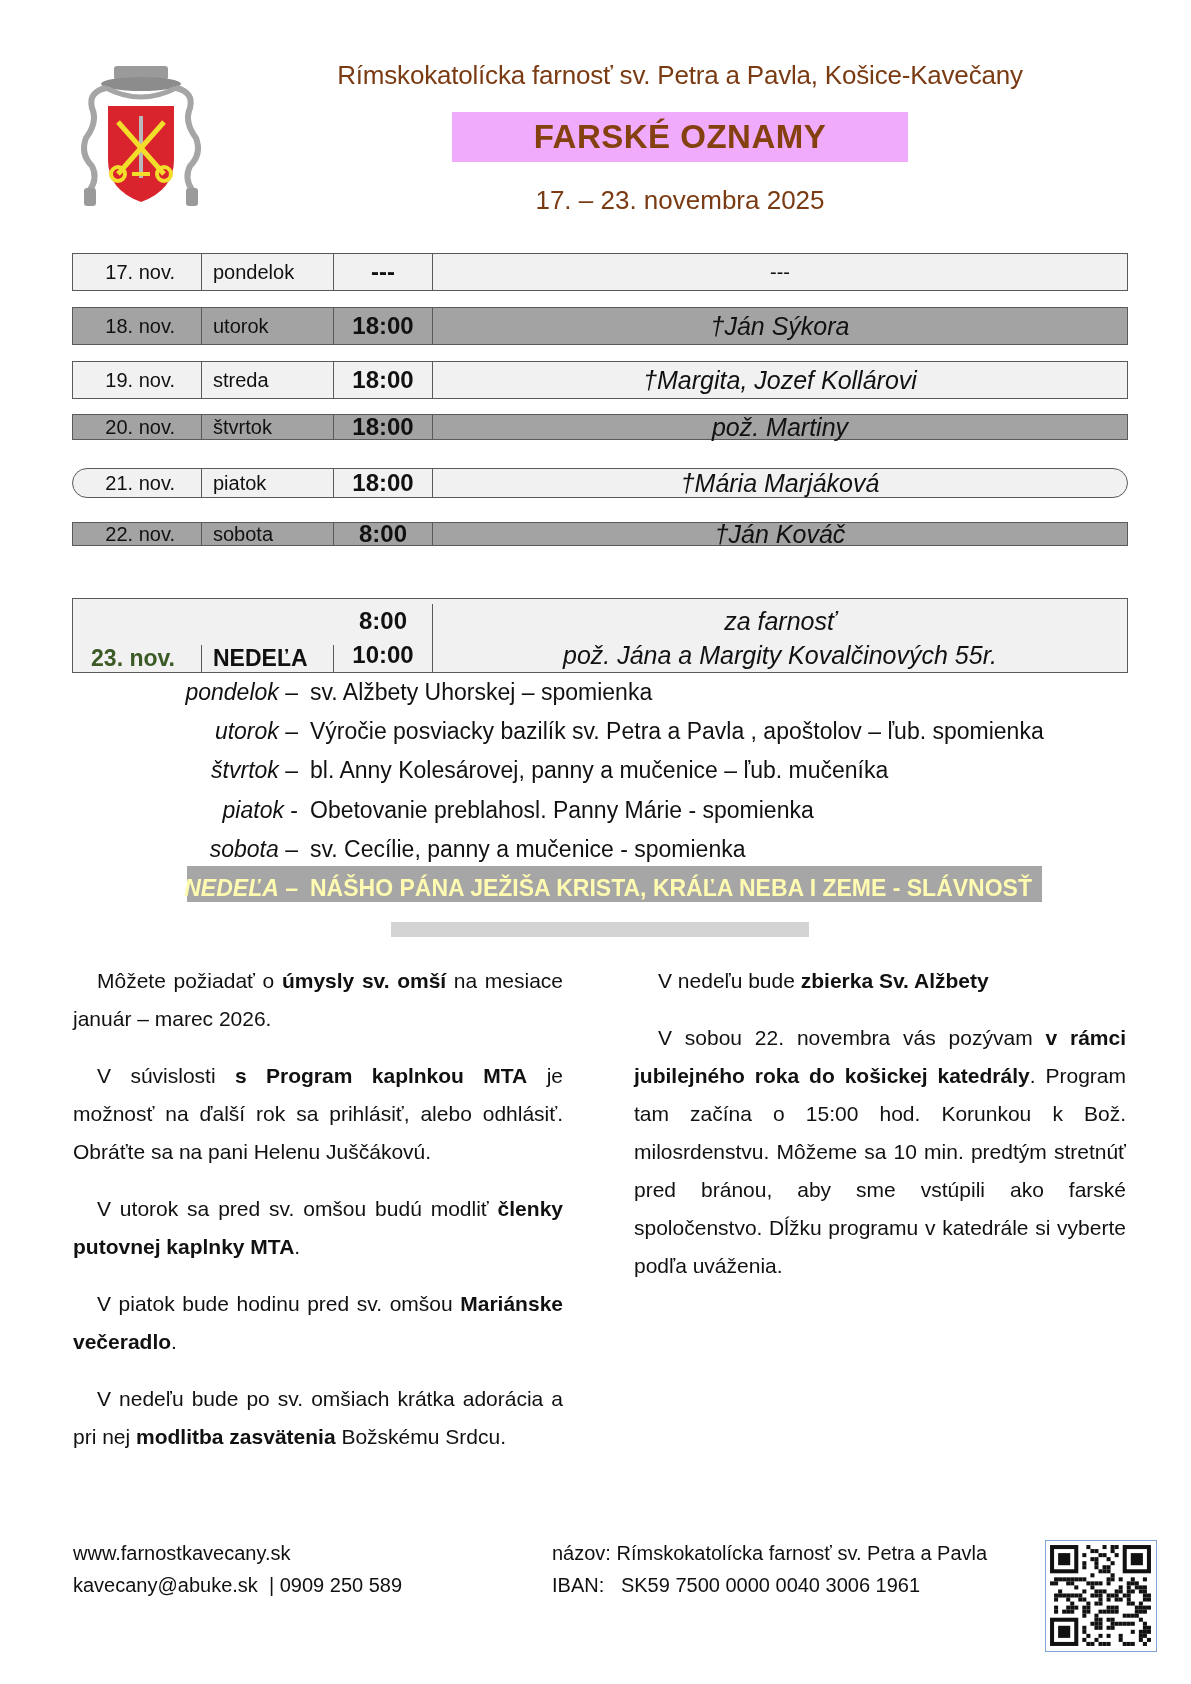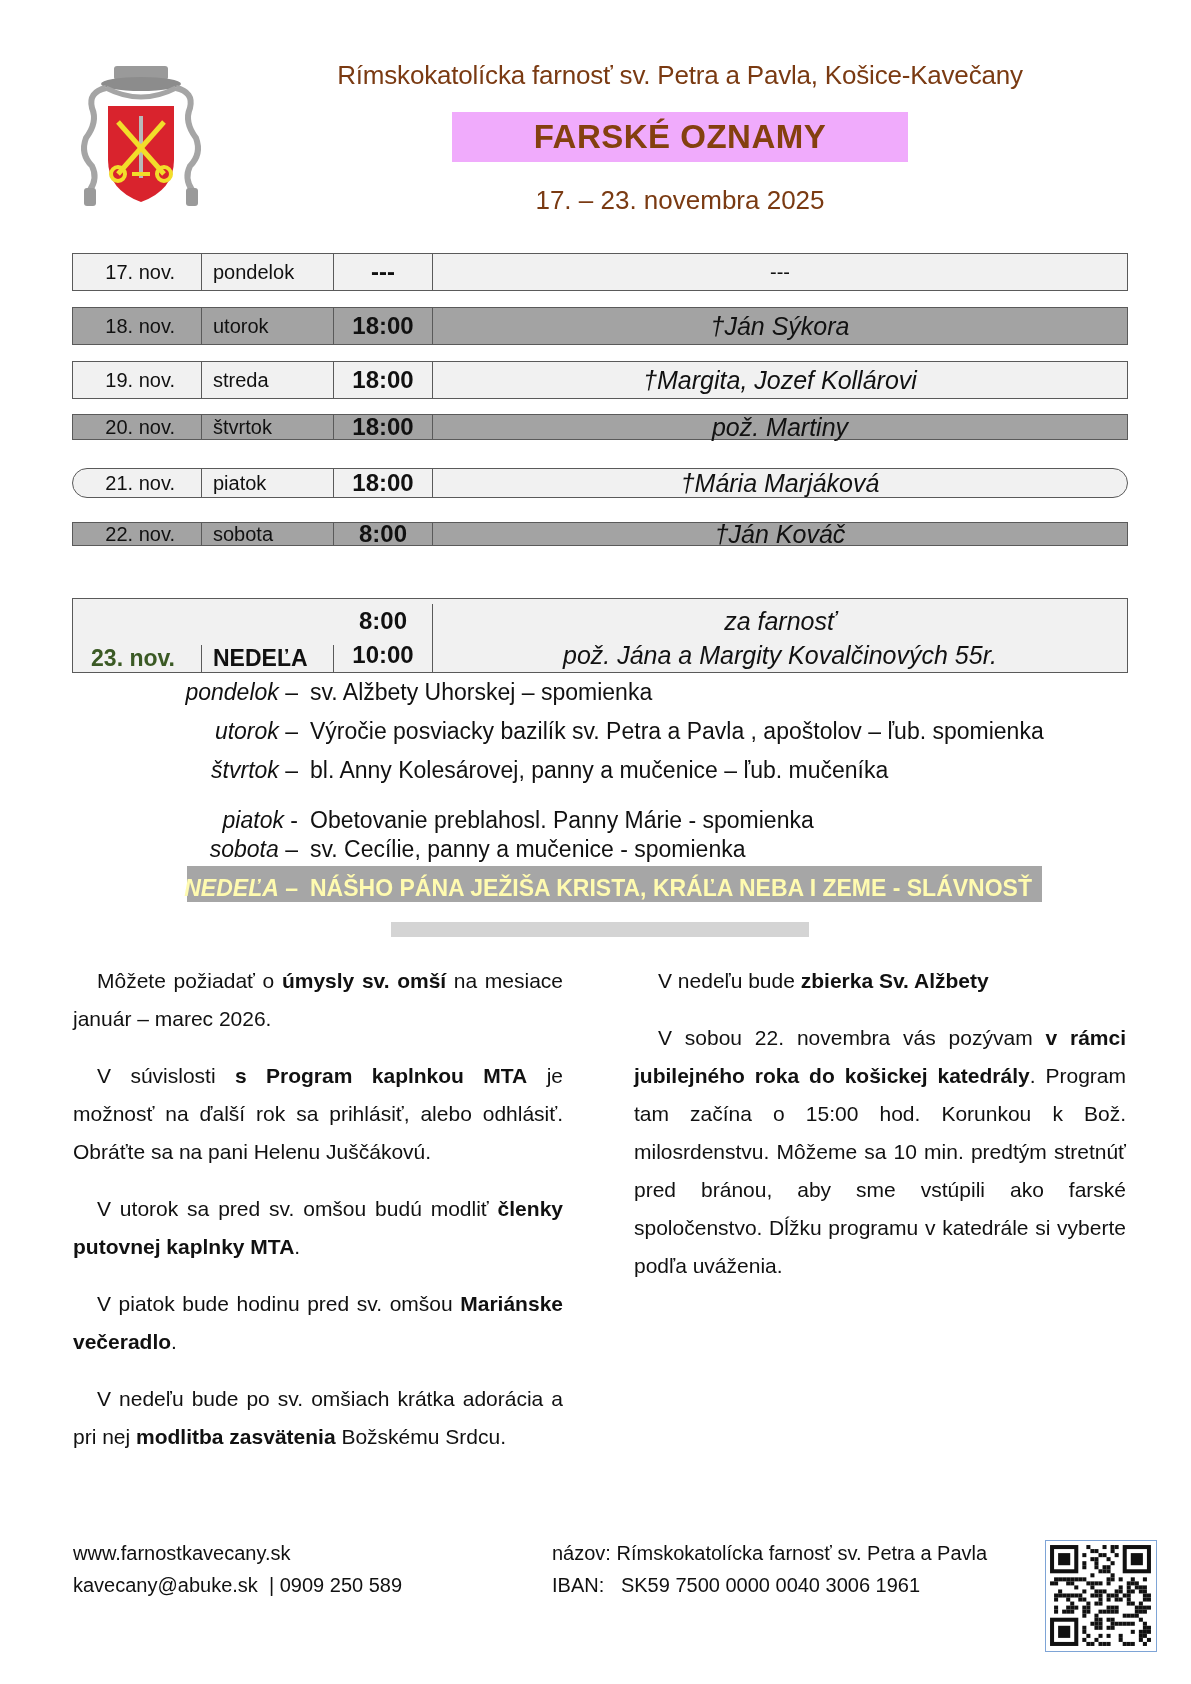--- a/index.html
+++ b/index.html
@@ -138,21 +138,21 @@
   <span>sv. Alžbety Uhorskej – spomienka</span>
 </div>
 <div class="lit" style="top:709px;">
   <span class="lday"><i>utorok</i> <span>–</span></span>
   <span>Výročie posviacky bazilík sv. Petra a Pavla , apoštolov – ľub. spomienka</span>
 </div>
 <div class="lit" style="top:748px;">
   <span class="lday"><i>štvrtok</i> <span>–</span></span>
   <span>bl. Anny Kolesárovej, panny a mučenice – ľub. mučeníka</span>
 </div>
-<div class="lit" style="top:788px;margin-top:10px;">
+<div class="lit" style="top:788px;">
   <span class="lday"><i>piatok</i> <span>-</span></span>
   <span>Obetovanie preblahosl. Panny Márie - spomienka</span>
 </div>
 <div class="lit" style="top:827px;">
   <span class="lday"><i>sobota</i> <span>–</span></span>
   <span>sv. Cecílie, panny a mučenice - spomienka</span>
 </div>
 <div class="lit lit-hl" style="top:866px;">
   <span class="lday"><i>NEDEĽA</i> <span>–</span></span>
   <span>NÁŠHO PÁNA JEŽIŠA KRISTA, KRÁĽA NEBA I ZEME - SLÁVNOSŤ</span>

